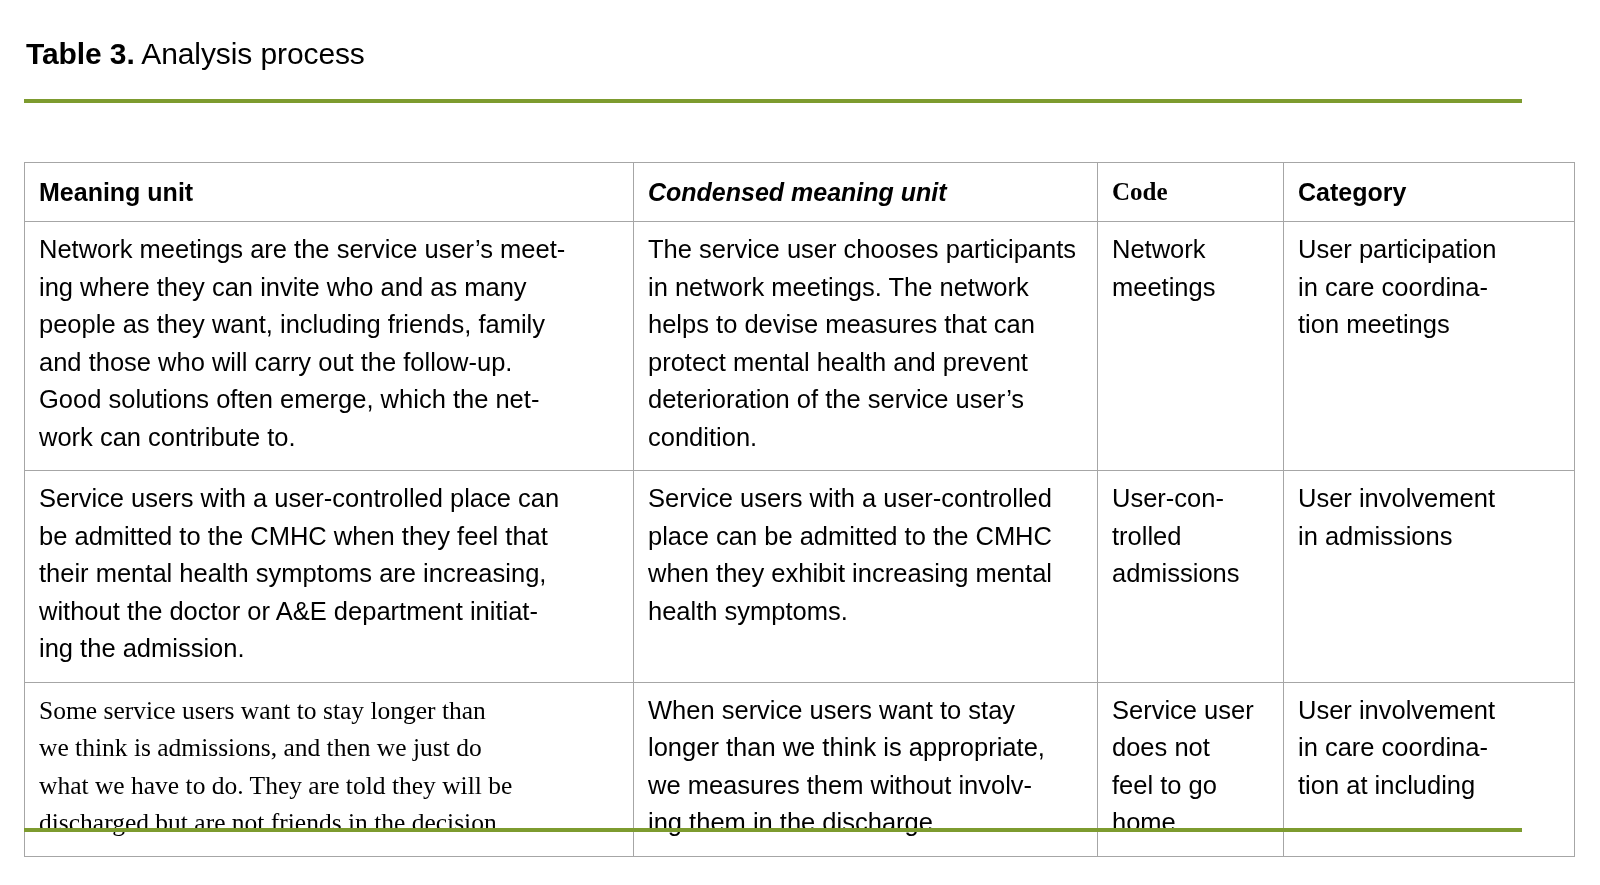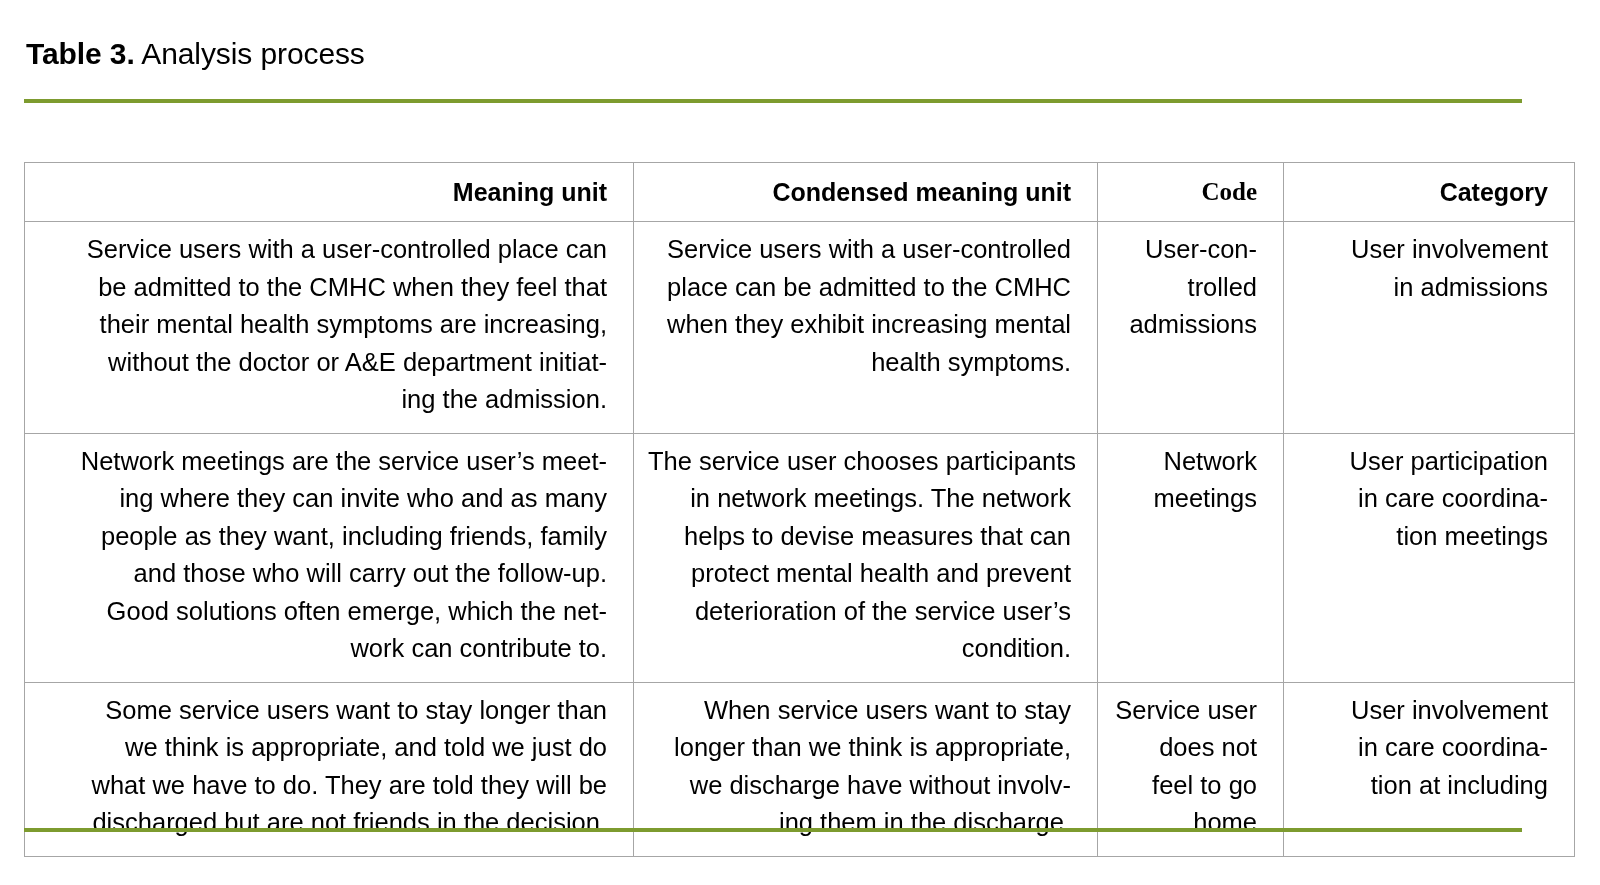--- a/index.html
+++ b/index.html
@@ -67,21 +67,21 @@
   }
   table.analysis col.c0 { width: 609px; }
   table.analysis col.c1 { width: 464px; }
   table.analysis col.c2 { width: 186px; }
   table.analysis col.c3 { width: 291px; }
 
   table.analysis th,
   table.analysis td {
     border: 1px solid #a6a6a6;
     vertical-align: top;
-    text-align: right;
+    text-align: left;
     padding: 10px 26px 12px 14px;
     font-size: 25.5px;
     line-height: 37.5px;
     font-weight: 400;
     hyphens: manual;
   }
   table.analysis thead th {
     font-weight: 700;
     padding-top: 14px;
     padding-bottom: 14px;
@@ -112,50 +112,26 @@
     <table class="analysis">
       <colgroup>
         <col class="c0">
           <col class="c1">
           <col class="c2">
           <col class="c3">
       </colgroup>
       <thead>
         <tr>
           <th style="border-color: rgb(166, 166, 166);">Meaning unit</th>
-          <th style="border-color: rgb(166, 166, 166);">Condensed meaning unit</th>
+          <th style="border-color: rgb(166, 166, 166); font-style: italic;">Condensed meaning unit</th>
           <th style="border-color: rgb(166, 166, 166); font-family: Liberation Serif, serif;">Code</th>
           <th style="border-color: rgb(166, 166, 166); margin-top: 44px;">Category</th>
         </tr>
       </thead>
       <tbody>
-        <tr>
-          <td style="border-color: rgb(166, 166, 166);">
-              <span class="cell-line">Service users with a user-controlled place can</span>
-              <span class="cell-line">be admitted to the CMHC when they feel that</span>
-              <span class="cell-line">their mental health symptoms are increasing,</span>
-              <span class="cell-line">without the doctor or A&amp;E department initiat-</span>
-              <span class="cell-line">ing the admission.</span>
-            </td>
-          <td style="border-color: rgb(166, 166, 166);">
-              <span class="cell-line">Service users with a user-controlled</span>
-              <span class="cell-line">place can be admitted to the CMHC</span>
-              <span class="cell-line">when they exhibit increasing mental</span>
-              <span class="cell-line">health symptoms.</span>
-            </td>
-          <td style="border-color: rgb(166, 166, 166);">
-              <span class="cell-line">User-con-</span>
-              <span class="cell-line">trolled</span>
-              <span class="cell-line">admissions</span>
-            </td>
-          <td style="border-color: rgb(166, 166, 166);">
-              <span class="cell-line">User involvement</span>
-              <span class="cell-line">in admissions</span>
-            </td>
-        </tr>
         <tr>
           <td style="border-color: rgb(166, 166, 166);">
               <span class="cell-line">Network meetings are the service user’s meet-</span>
               <span class="cell-line">ing where they can invite who and as many</span>
               <span class="cell-line">people as they want, including friends, family</span>
               <span class="cell-line">and those who will carry out the follow-up.</span>
               <span class="cell-line">Good solutions often emerge, which the net-</span>
               <span class="cell-line">work can contribute to.</span>
             </td>
           <td style="border-color: rgb(166, 166, 166);">
@@ -171,29 +147,53 @@
               <span class="cell-line">meetings</span>
             </td>
           <td style="border-color: rgb(166, 166, 166);">
               <span class="cell-line">User participation</span>
               <span class="cell-line">in care coordina-</span>
               <span class="cell-line">tion meetings</span>
             </td>
         </tr>
         <tr>
           <td style="border-color: rgb(166, 166, 166);">
+              <span class="cell-line">Service users with a user-controlled place can</span>
+              <span class="cell-line">be admitted to the CMHC when they feel that</span>
+              <span class="cell-line">their mental health symptoms are increasing,</span>
+              <span class="cell-line">without the doctor or A&amp;E department initiat-</span>
+              <span class="cell-line">ing the admission.</span>
+            </td>
+          <td style="border-color: rgb(166, 166, 166);">
+              <span class="cell-line">Service users with a user-controlled</span>
+              <span class="cell-line">place can be admitted to the CMHC</span>
+              <span class="cell-line">when they exhibit increasing mental</span>
+              <span class="cell-line">health symptoms.</span>
+            </td>
+          <td style="border-color: rgb(166, 166, 166);">
+              <span class="cell-line">User-con-</span>
+              <span class="cell-line">trolled</span>
+              <span class="cell-line">admissions</span>
+            </td>
+          <td style="border-color: rgb(166, 166, 166);">
+              <span class="cell-line">User involvement</span>
+              <span class="cell-line">in admissions</span>
+            </td>
+        </tr>
+        <tr>
+          <td style="border-color: rgb(166, 166, 166); font-family: Liberation Serif, serif;">
               <span class="cell-line">Some service users want to stay longer than</span>
-              <span class="cell-line">we think is appropriate, and told we just do</span>
+              <span class="cell-line">we think is admissions, and then we just do</span>
               <span class="cell-line">what we have to do. They are told they will be</span>
               <span class="cell-line">discharged but are not friends in the decision.</span>
             </td>
           <td style="border-color: rgb(166, 166, 166);">
               <span class="cell-line">When service users want to stay</span>
               <span class="cell-line">longer than we think is appropriate,</span>
-              <span class="cell-line">we discharge have without involv-</span>
+              <span class="cell-line">we measures them without involv-</span>
               <span class="cell-line">ing them in the discharge.</span>
             </td>
           <td style="border-color: rgb(166, 166, 166);">
               <span class="cell-line">Service user</span>
               <span class="cell-line">does not</span>
               <span class="cell-line">feel to go</span>
               <span class="cell-line">home</span>
             </td>
           <td style="border-color: rgb(166, 166, 166);">
               <span class="cell-line">User involvement</span>

